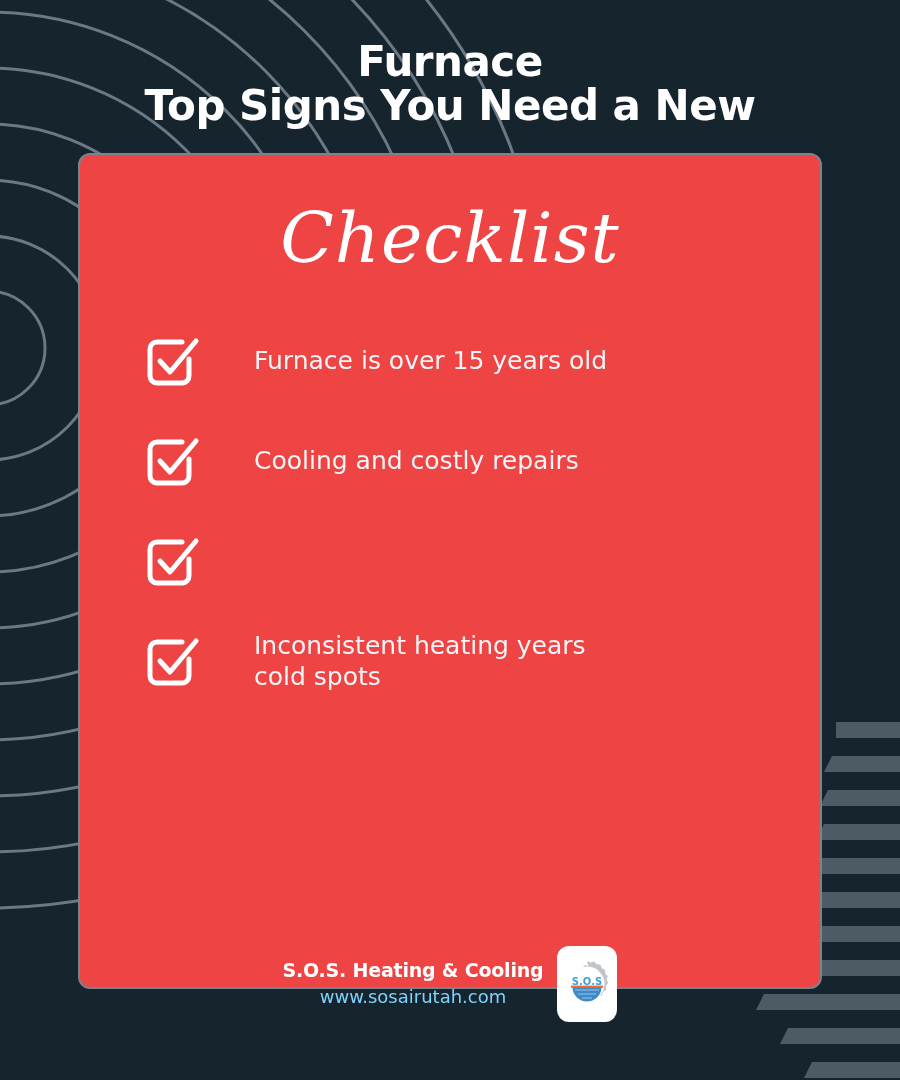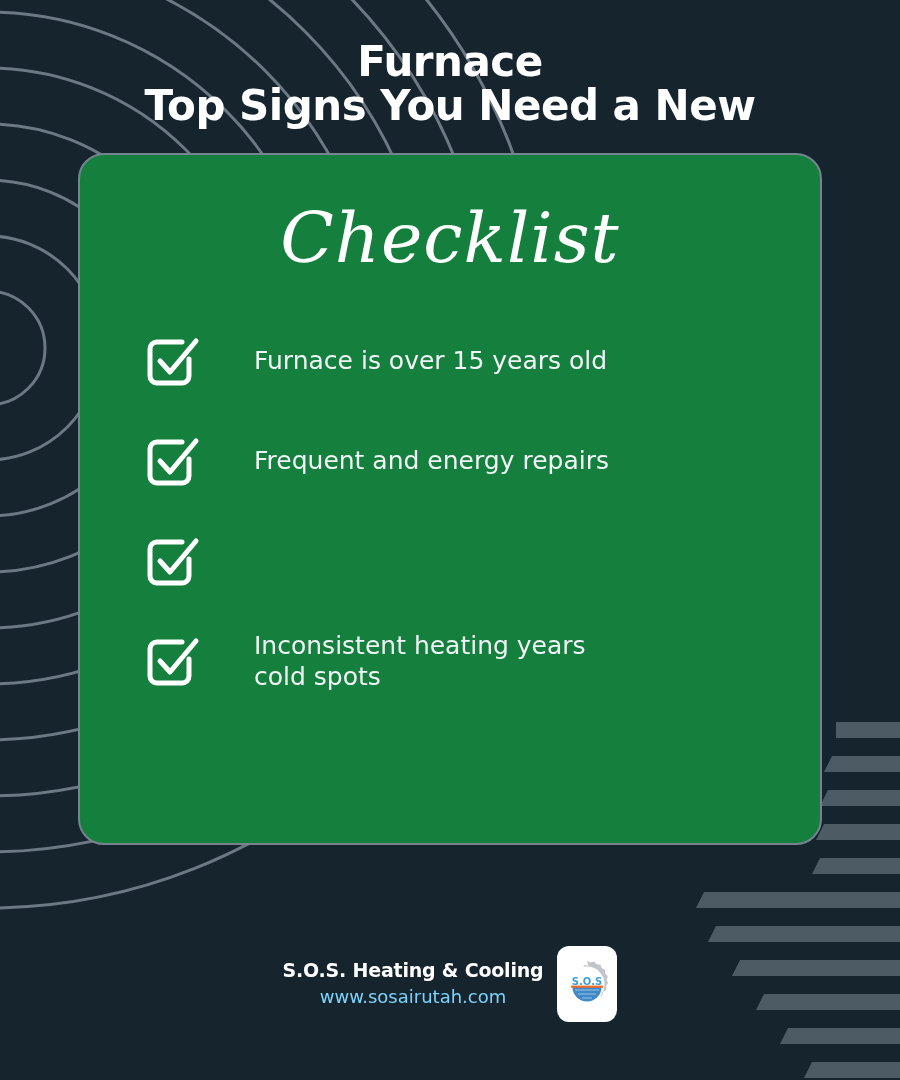--- a/index.html
+++ b/index.html
@@ -39,24 +39,24 @@
     letter-spacing: -0.5px;
     z-index: 4;
   }
 
   
   .card {
     position: absolute;
     left: 78px;
     top: 153px;
     width: 744px;
-    height: 692px;
+    height: 836px;
     border: 2px solid #77838e;
-    border-radius: 26px;
-    background: #15803d;
+    border-radius: 12px;
+    background: #ef4444;
     box-sizing: border-box;
     z-index: 3;
   }
 
   .card-heading {
     text-align: center;
     color: #ffffff;
     font-family: "DejaVu Serif", serif;
     font-style: italic;
     font-weight: normal;
@@ -192,21 +192,21 @@
         <span class="check-label">Furnace is over 15 years old</span>
       </li>
 
       <li class="check-item">
         <span class="check-box">
           <svg width="58" height="58" viewBox="0 0 58 58" fill="none" stroke="#ffffff" stroke-width="5" stroke-linecap="round" stroke-linejoin="round">
             <path d="M45 27 V44 a7 7 0 0 1 -7 7 H13 a7 7 0 0 1 -7 -7 V17 a7 7 0 0 1 7 -7 H38"></path>
             <path d="M16 29 L26 40 L52 9"></path>
           </svg>
         </span>
-        <span class="check-label">Frequent and energy repairs</span>
+        <span class="check-label">Cooling and costly repairs</span>
       </li>
 
       <li class="check-item">
         <span class="check-box">
           <svg width="58" height="58" viewBox="0 0 58 58" fill="none" stroke="#ffffff" stroke-width="5" stroke-linecap="round" stroke-linejoin="round">
             <path d="M45 27 V44 a7 7 0 0 1 -7 7 H13 a7 7 0 0 1 -7 -7 V17 a7 7 0 0 1 7 -7 H38"></path>
             <path d="M16 29 L26 40 L52 9"></path>
           </svg>
         </span>
       </li>

